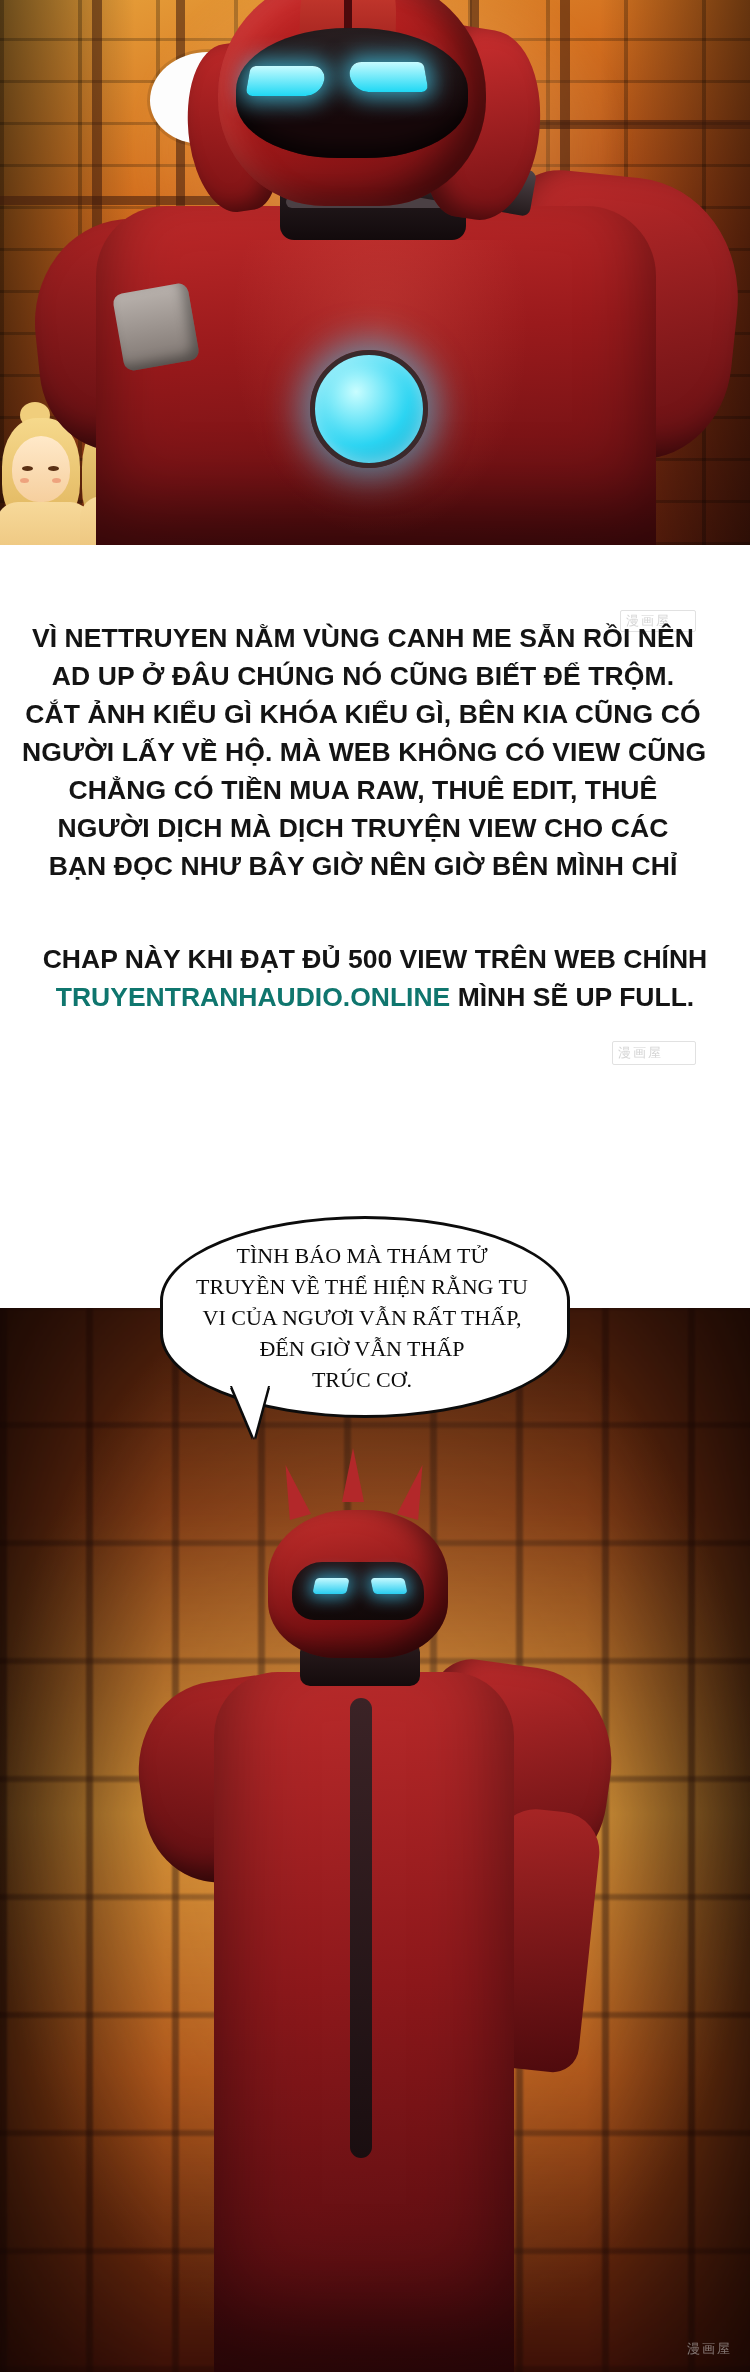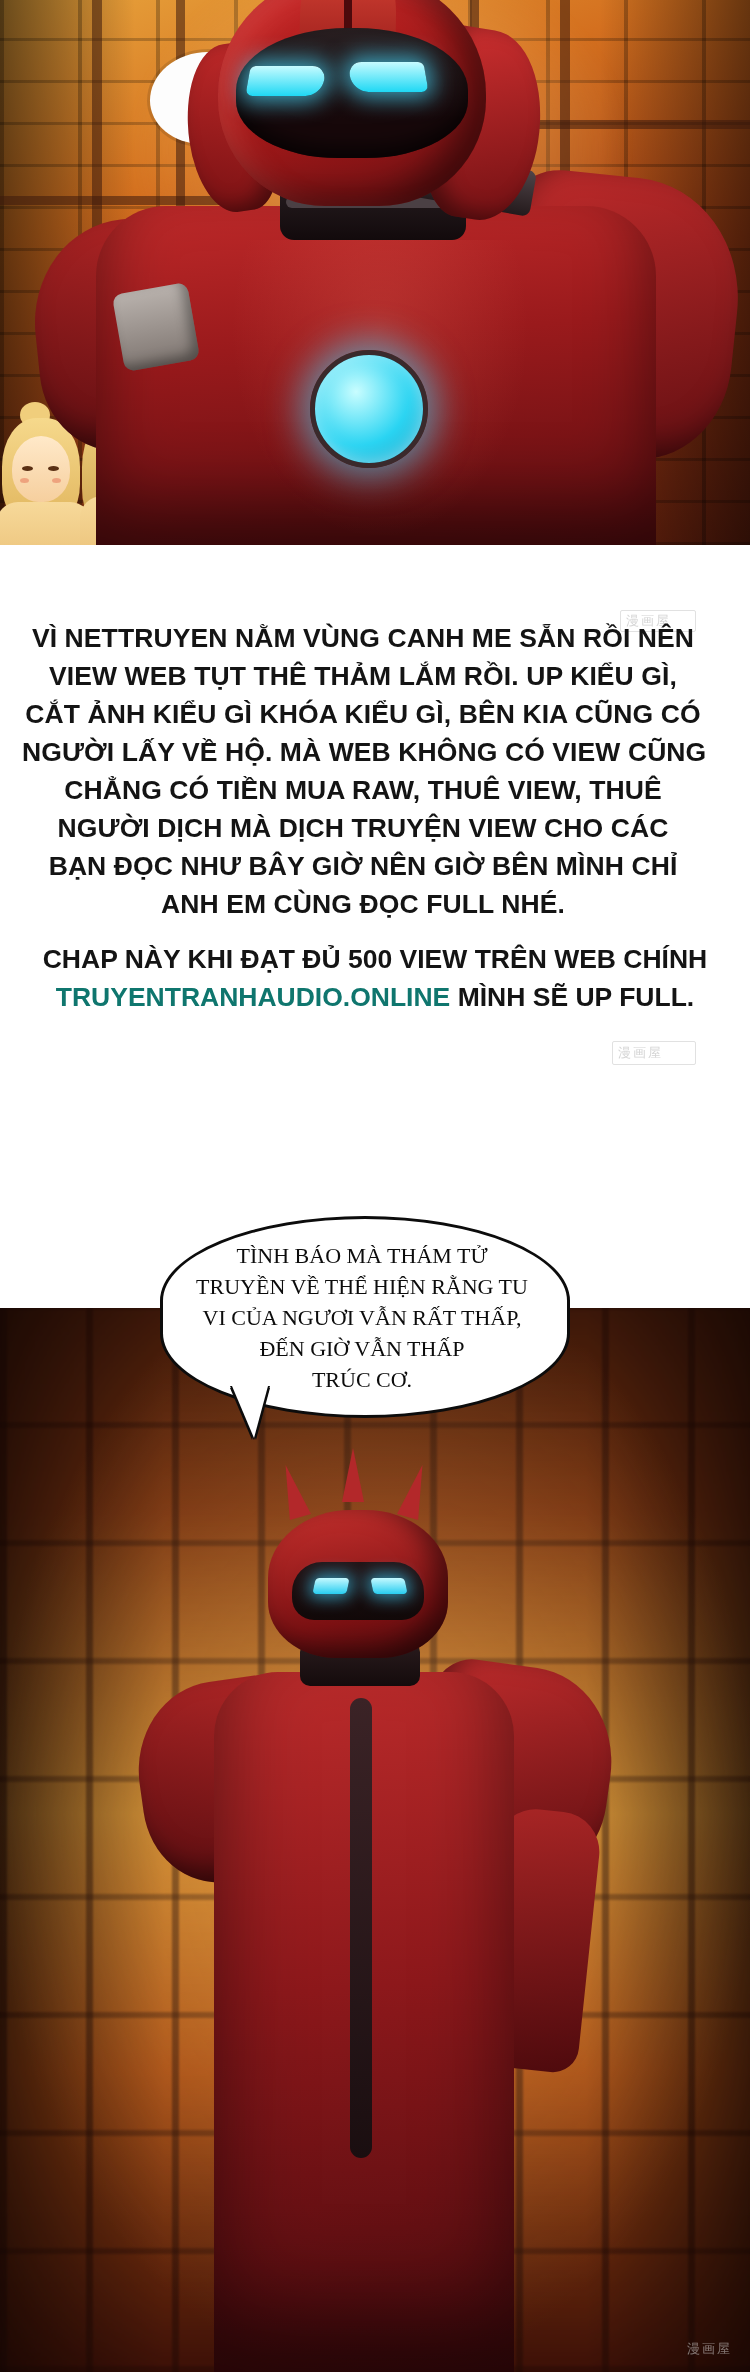--- a/index.html
+++ b/index.html
@@ -539,27 +539,26 @@
     </div>
   </div>
 
   <div class="panel-text">
 
     <div class="wm-box" style="left:620px; top:65px; width:74px; height:20px;"></div>
     <span class="wm" style="left:626px; top:67px;">漫画屋</span>
 
     <div class="ann-text">
       <div class="line">VÌ NETTRUYEN NẰM VÙNG CANH ME SẴN RỒI NÊN</div>
-      <div class="line">VIEW WEB TỤT THÊ THẢM LẮM RỒI. UP KIỂU GÌ,</div>
+      <div class="line">AD UP Ở ĐÂU CHÚNG NÓ CŨNG BIẾT ĐỂ TRỘM.</div>
       <div class="line">CẮT ẢNH KIỂU GÌ KHÓA KIỂU GÌ, BÊN KIA CŨNG CÓ</div>
       <div class="line">NGƯỜI LẤY VỀ HỘ. MÀ WEB KHÔNG CÓ VIEW CŨNG</div>
-      <div class="line">CHẲNG CÓ TIỀN MUA RAW, THUÊ VIEW, THUÊ</div>
+      <div class="line">CHẲNG CÓ TIỀN MUA RAW, THUÊ EDIT, THUÊ</div>
       <div class="line">NGƯỜI DỊCH MÀ DỊCH TRUYỆN VIEW CHO CÁC</div>
       <div class="line">BẠN ĐỌC NHƯ BÂY GIỜ NÊN GIỜ BÊN MÌNH CHỈ</div>
-      <div class="line">ANH EM CÙNG ĐỌC FULL NHÉ.</div>
     </div>
 
     <div class="ann-note">
       <div>CHAP NÀY KHI ĐẠT ĐỦ 500 VIEW TRÊN WEB CHÍNH</div>
       <div>
         <span class="site">TRUYENTRANHAUDIO.ONLINE</span><span> MÌNH SẼ UP FULL.</span>
       </div>
     </div>
 
     <div class="wm-box" style="left:612px; top:496px; width:82px; height:22px;"></div>

